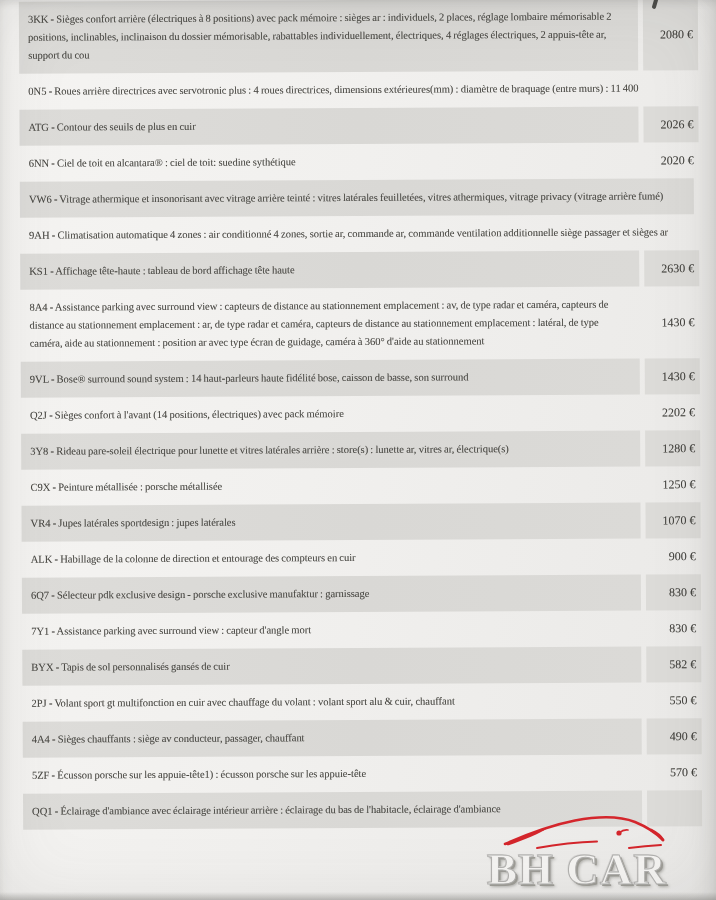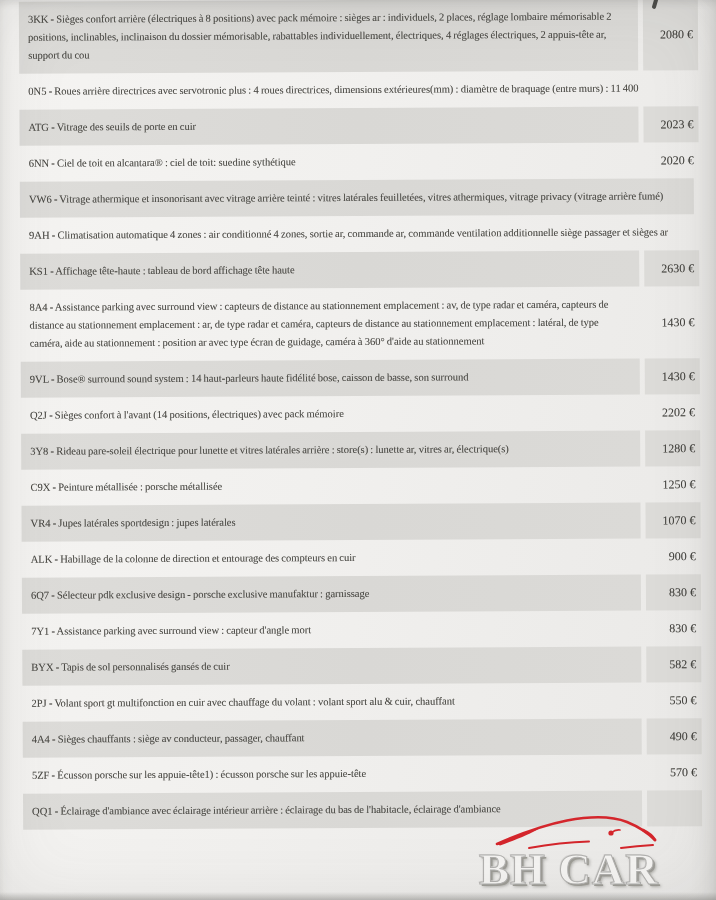--- a/index.html
+++ b/index.html
@@ -35,21 +35,21 @@
   }
   .col-gap{width:5px;}
   .price-cell{
     width:50px;display:flex;align-items:center;justify-content:flex-end;
     padding-right:5px;font-size:12px;color:#454440;white-space:nowrap;
     text-shadow:0 0 .6px rgba(69,68,64,.30);
   }
   .option-row.shaded .desc-cell{background:linear-gradient(90deg,#dddcd9,#d9d8d5 55%,#dbdad7);}
   .option-row.shaded .price-cell{background:#dcdbd8;}
   .code{white-space:nowrap;}
-  .watermark{position:absolute;right:25px;bottom:8px;width:212px;z-index:4;pointer-events:none;}
+  .watermark{position:absolute;right:17px;bottom:8px;width:212px;z-index:4;pointer-events:none;}
   .car-icon{display:block;width:168px;height:46px;margin:0 6px -7px 14px;}
   .brand-text{
     font-size:45px;font-weight:bold;letter-spacing:1px;line-height:1;
     color:#f5f4f2;white-space:nowrap;transform:scaleY(.97);
     -webkit-text-stroke:1px #b1b0ae;
     text-shadow:-1px -1px 0 #d8d7d5,2px 2px 0 #9d9c96,3px 4px 3px rgba(100,100,94,.45);
   }
 </style>
 </head>
 <body>
@@ -60,23 +60,23 @@
       <div class="option-row shaded">
     <div class="desc-cell"><span class="code">3KK</span><span> - </span><span>Sièges confort arrière (électriques à 8 positions) avec pack mémoire : sièges ar : individuels, 2 places, réglage lombaire mémorisable 2 positions, inclinables, inclinaison du dossier mémorisable, rabattables individuellement, électriques, 4 réglages électriques, 2 appuis-tête ar, support du cou</span></div>
     <div class="col-gap"></div>
     <div class="price-cell">2080 €</div>
   </div>
       <div class="option-row">
     <div class="desc-cell"><span class="code">0N5</span><span> - </span><span>Roues arrière directrices avec servotronic plus : 4 roues directrices, dimensions extérieures(mm) : diamètre de braquage (entre murs) : 11 400</span></div>
     <div class="col-gap"></div>
   </div>
       <div class="option-row shaded">
-    <div class="desc-cell"><span class="code">ATG</span><span> - </span><span>Vitrage des seuils de porte en cuir</span></div>
+    <div class="desc-cell"><span class="code">ATG</span><span> - </span><span>Contour des seuils de plus en cuir</span></div>
     <div class="col-gap"></div>
-    <div class="price-cell">2023 €</div>
+    <div class="price-cell">2026 €</div>
   </div>
       <div class="option-row">
     <div class="desc-cell"><span class="code">6NN</span><span> - </span><span>Ciel de toit en alcantara® : ciel de toit: suedine sythétique</span></div>
     <div class="col-gap"></div>
     <div class="price-cell">2020 €</div>
   </div>
       <div class="option-row shaded">
     <div class="desc-cell"><span class="code">VW6</span><span> - </span><span>Vitrage athermique et insonorisant avec vitrage arrière teinté : vitres latérales feuilletées, vitres athermiques, vitrage privacy (vitrage arrière fumé)</span></div>
     <div class="col-gap"></div>
   </div>

